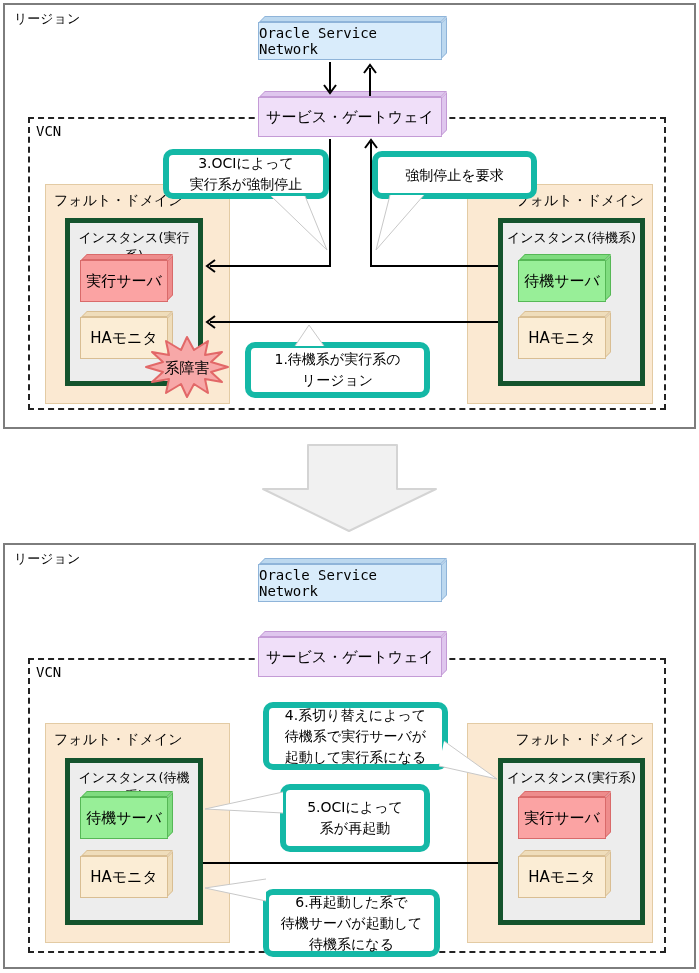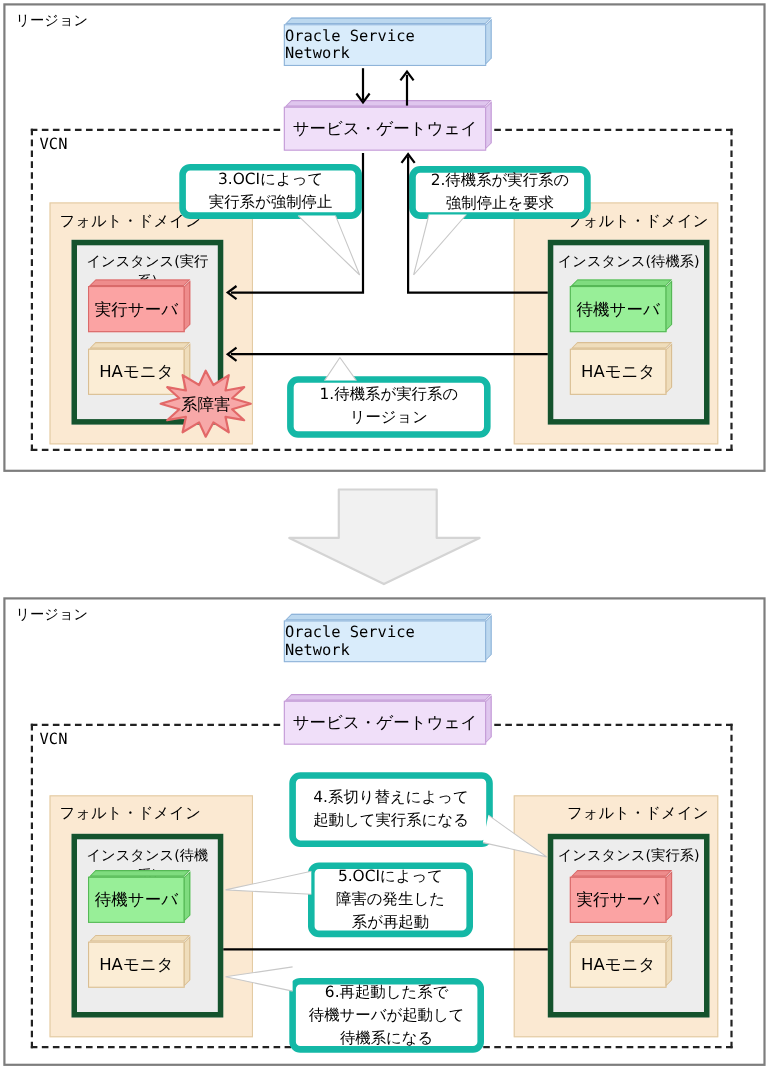--- a/index.html
+++ b/index.html
@@ -79,24 +79,23 @@
   </div>
   <div class="b3d cream" style="left:518px;top:317px;width:88px;height:42px;">
     <span>HAモニタ</span>
   </div>
 
   <div class="callout" style="left:163px;top:149px;width:166px;height:50px;">
     <div>3.OCIによって</div>
     <div>実行系が強制停止</div>
   </div>
   <div class="callout" style="left:372px;top:151px;width:165px;height:48px;">
-    <div>2.待機系が実行系の</div>
     <div>強制停止を要求</div>
   </div>
-  <div class="callout" style="left:261px;top:342px;width:185px;height:56px;">
+  <div class="callout" style="left:245px;top:342px;width:185px;height:56px;">
     <div>1.待機系が実行系の</div>
     <div>リージョン</div>
   </div>
 
   <div class="region" style="left:3px;top:543px;width:693px;height:426px;"></div>
   <div class="region-label" style="left:14px;top:550px;">リージョン</div>
 
   <div class="vcn" style="left:28px;top:658px;width:638px;height:295px;"></div>
   <div class="vcn-label mono" style="left:36px;top:664px;">VCN</div>
 
@@ -128,25 +127,25 @@
   </div>
   <div class="b3d red" style="left:518px;top:797px;width:88px;height:42px;">
     <span>実行サーバ</span>
   </div>
   <div class="b3d cream" style="left:518px;top:856px;width:88px;height:42px;">
     <span>HAモニタ</span>
   </div>
 
   <div class="callout" style="left:263px;top:702px;width:185px;height:68px;">
     <div>4.系切り替えによって</div>
+    <div>待機系で実行サーバが</div>
     <div>起動して実行系になる</div>
   </div>
   <div class="callout" style="left:280px;top:784px;width:150px;height:68px;">
     <div>5.OCIによって</div>
-    <div>障害の発生した</div>
     <div>系が再起動</div>
   </div>
   <div class="callout" style="left:263px;top:873px;width:177px;height:68px;margin-top:16px;">
     <div>6.再起動した系で</div>
     <div>待機サーバが起動して</div>
     <div>待機系になる</div>
   </div>
 
   <div class="burst-label" style="left:150px;top:359px;width:74px;">系障害</div>
 

